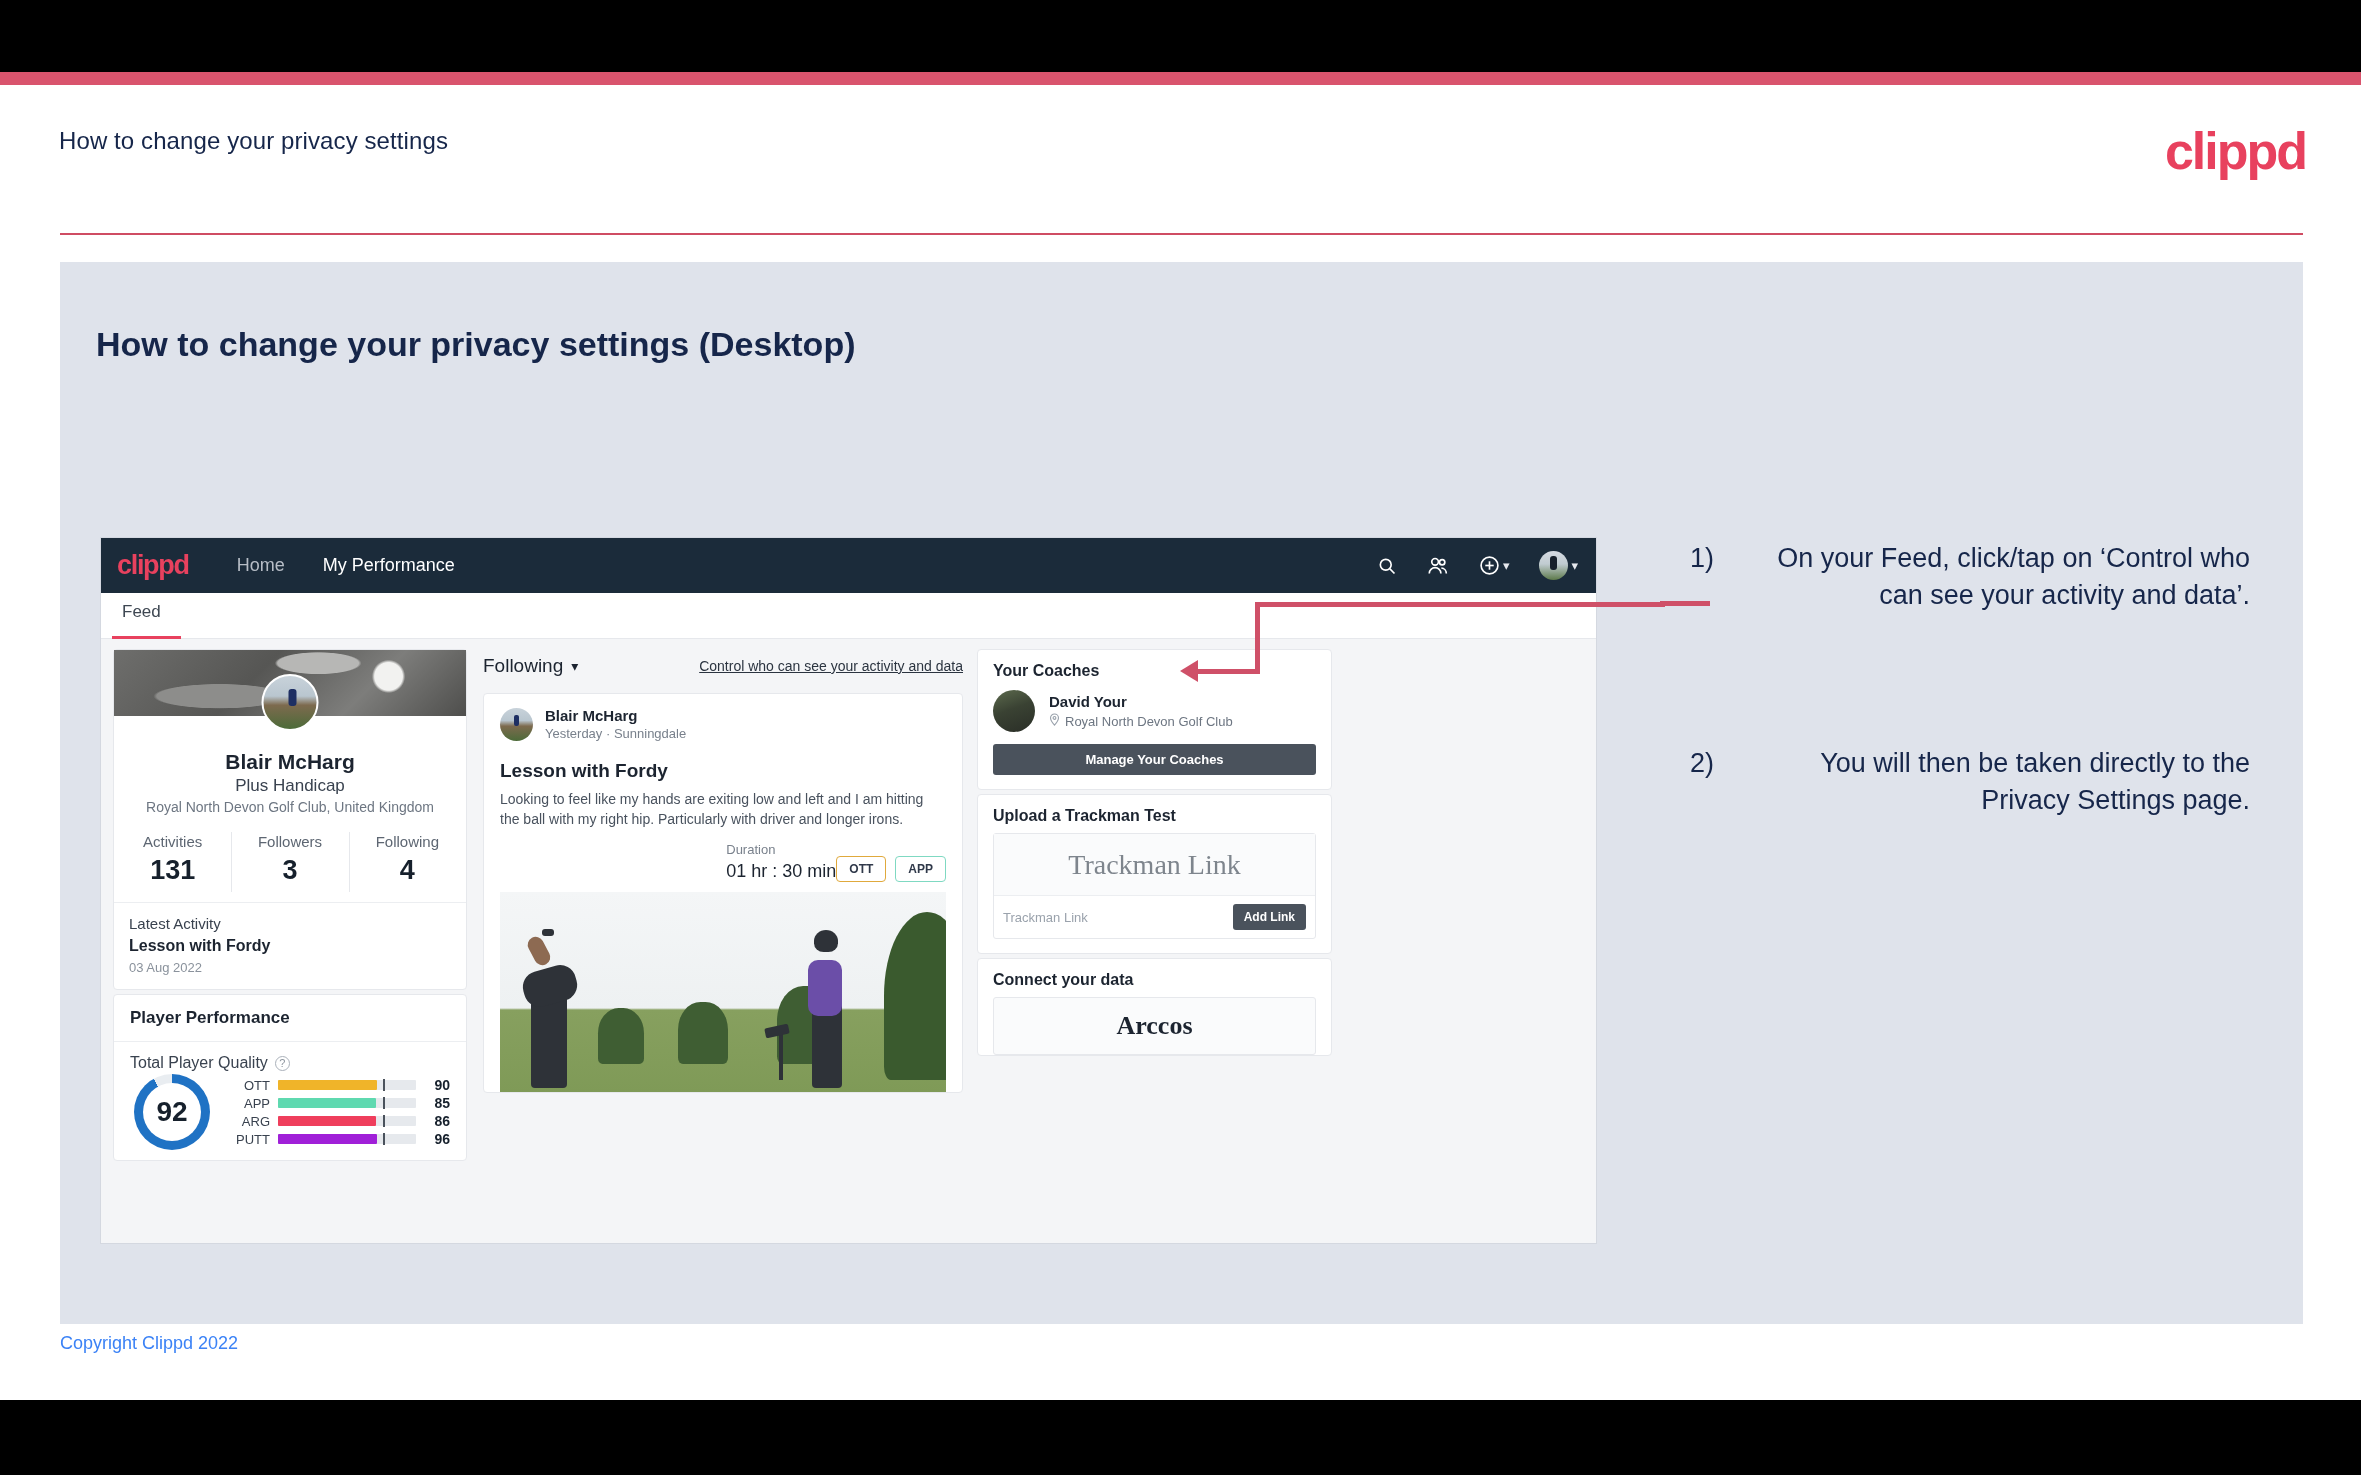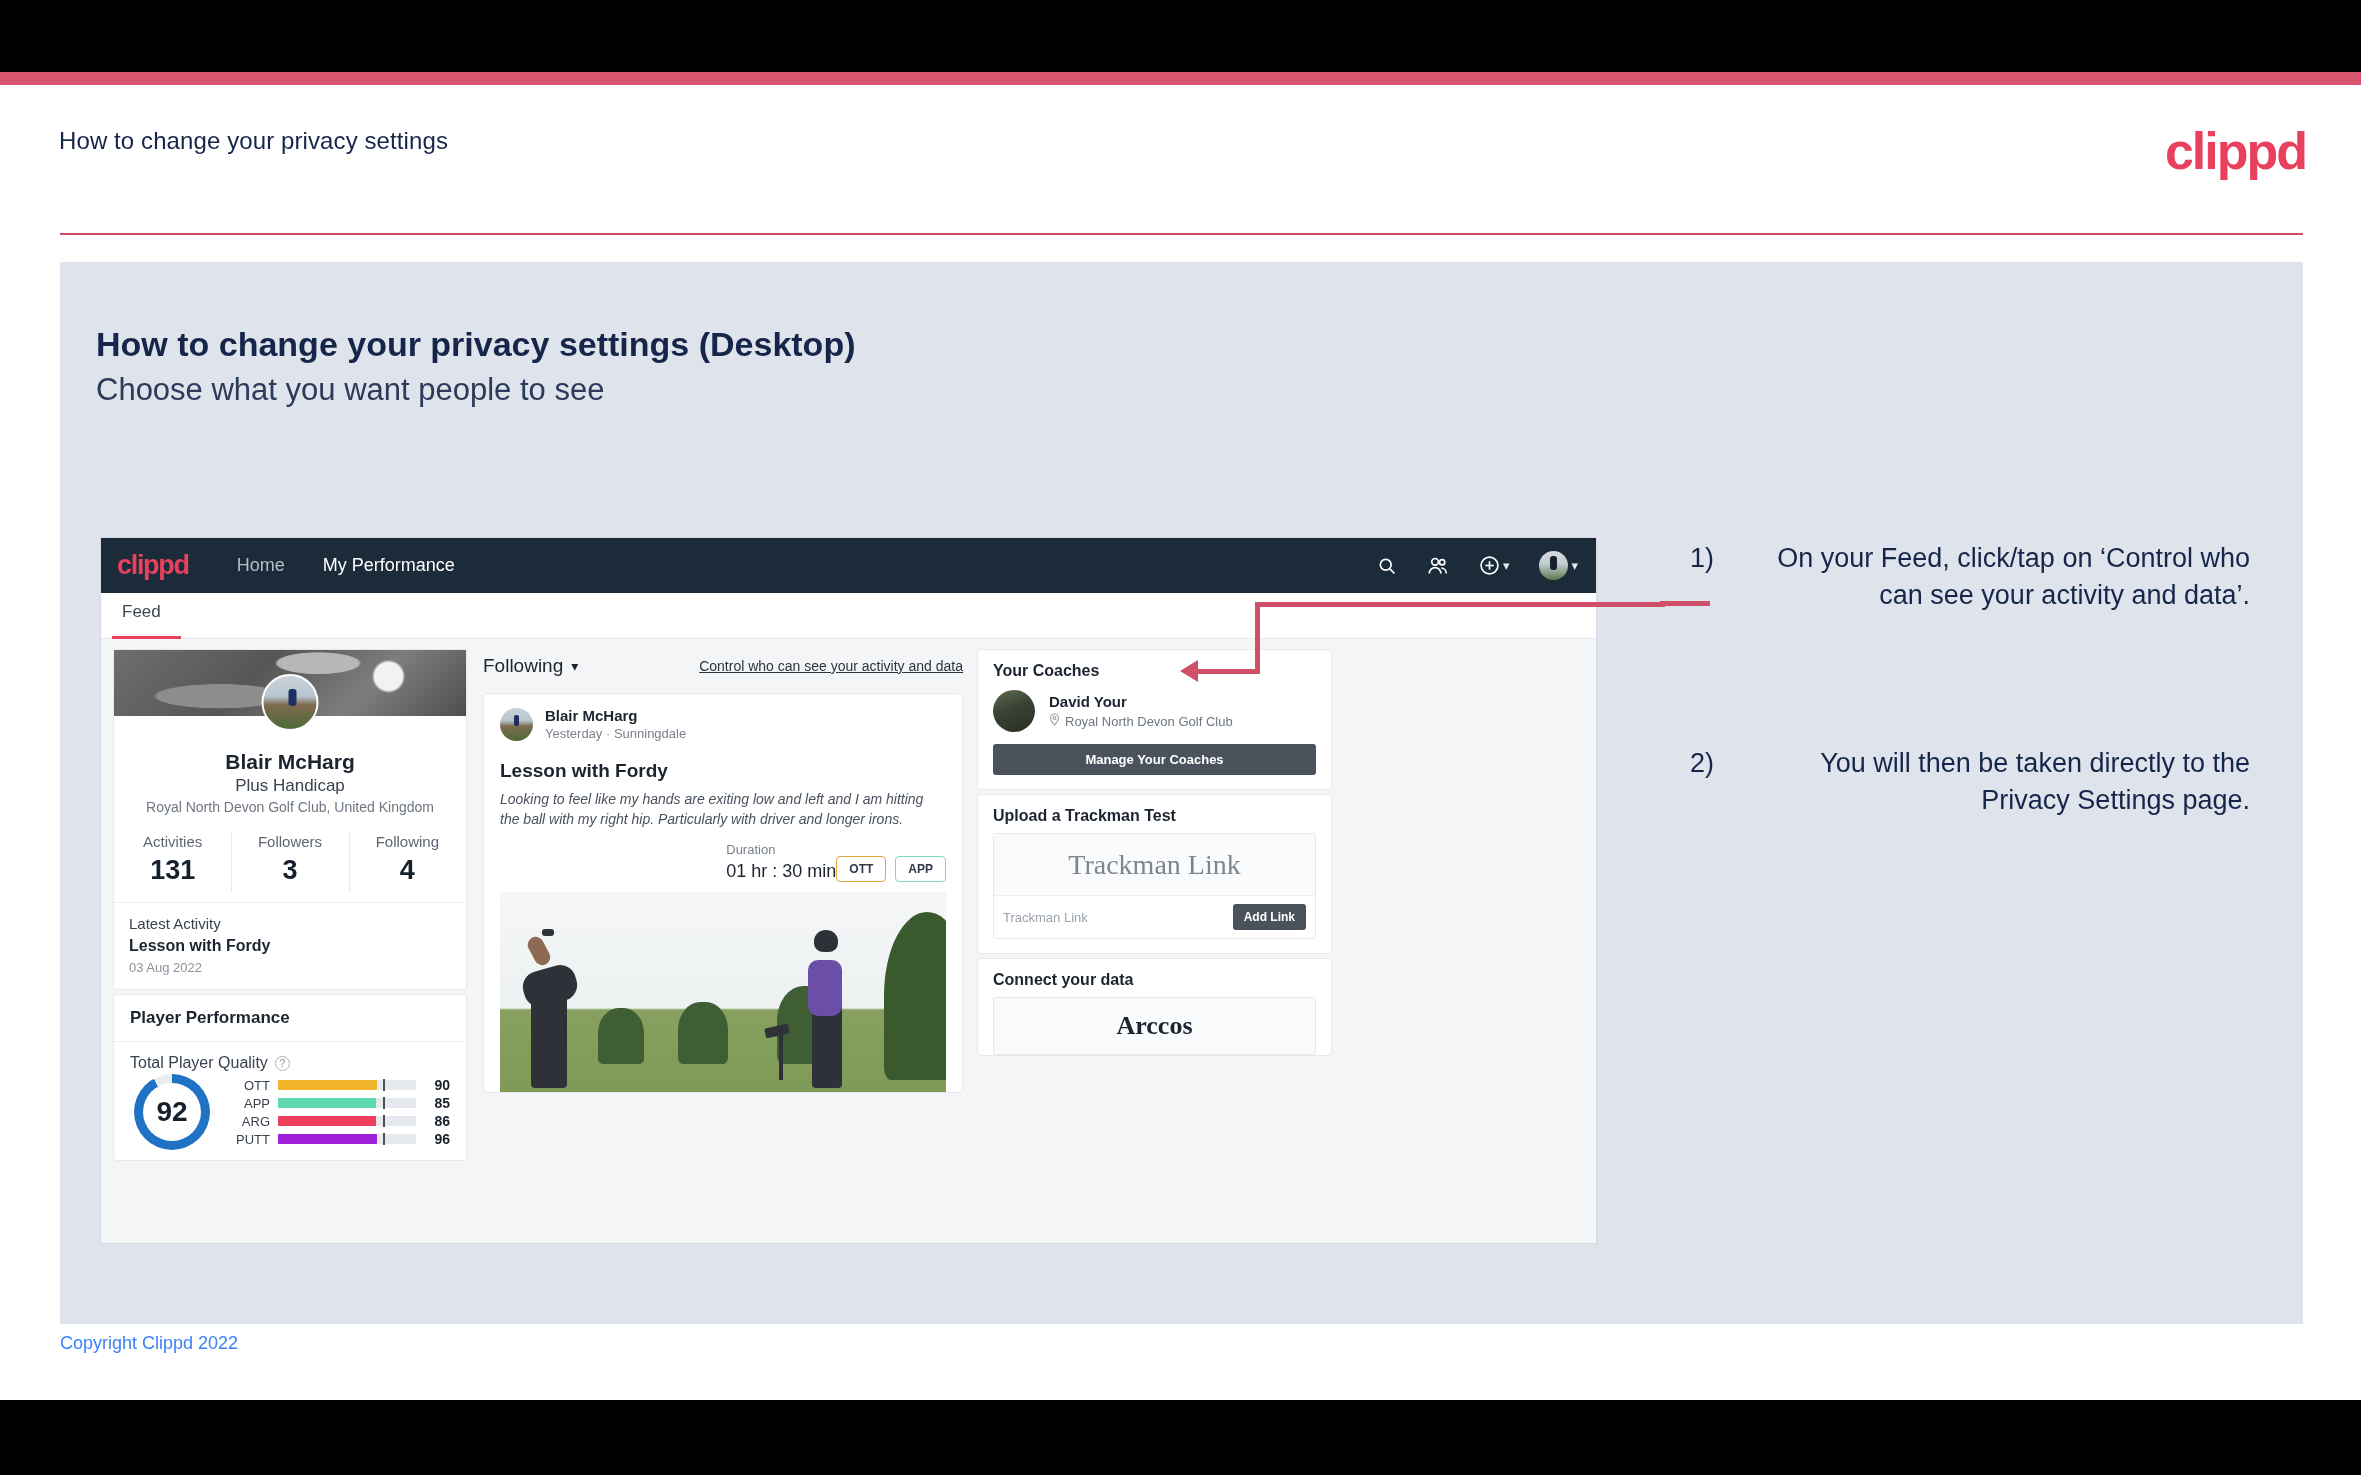--- a/index.html
+++ b/index.html
@@ -198,21 +198,21 @@
   .post-av {
     width:33px;height:33px;border-radius:50%;overflow:hidden;position:relative;
     background:linear-gradient(180deg,#c8d2da 0%,#b9c6cf 38%,#7d6a4e 55%,#4c6b39 100%);
   }
   .post-av::after{content:"";position:absolute;left:14px;top:7px;width:5px;height:11px;background:#1e2f63;border-radius:2px;}
   .post-meta { margin-left:12px; }
   .post-name { font-size:15px; font-weight:700; color:#1c2430; }
   .post-sub  { font-size:13px; color:#79818c; margin-top:2px; }
   .post-body { padding:5px 16px 0 16px; position:relative; }
   .post-title { font-size:19px; font-weight:700; color:#1c2430; margin-top:8px; }
-  .post-text  { font-size:14px; color:#49525e; line-height:1.45; margin-top:7px;font-style:italic; }
+  .post-text  { font-size:14px; color:#49525e; line-height:1.45; margin-top:7px; }
   .dur-row { display:flex; align-items:flex-end; justify-content:flex-end; padding:12px 16px 10px; }
   .dur-l  { font-size:13px; color:#79818c; }
   .dur-v  { font-size:18px; color:#1c2430; margin-top:4px; }
   .tags { display:flex; gap:9px; }
   .tag { font-size:12px; font-weight:700; color:#30394a; padding:5px 12px; border-radius:4px; background:#fff; }
   .photo {
     height:200px; margin:0 16px 0; position:relative; overflow:hidden;
     background:
       linear-gradient(180deg,#f4f6f7 0%,#eef1f2 58%,#87a05f 59%,#7f9a57 100%);
   }
@@ -279,21 +279,20 @@
   <div class="bar-top"></div>
   <div class="bar-accent"></div>
   <div class="bar-bottom"></div>
 
   <div class="hdr-title">How to change your privacy settings</div>
   <div class="logo">clippd</div>
   <div class="hdr-rule"></div>
 
   <div class="panel">
     <div class="panel-title">How to change your privacy settings (Desktop)</div>
-    <div class="panel-sub">Choose what you want people to see</div>
   </div>
 
   <div class="copyright">Copyright Clippd 2022</div>
 
   <div class="app">
 
     <div class="app-nav">
       <div class="app-logo">clippd</div>
       <div class="nav-links">
         <span class="nav-link">Home</span>

